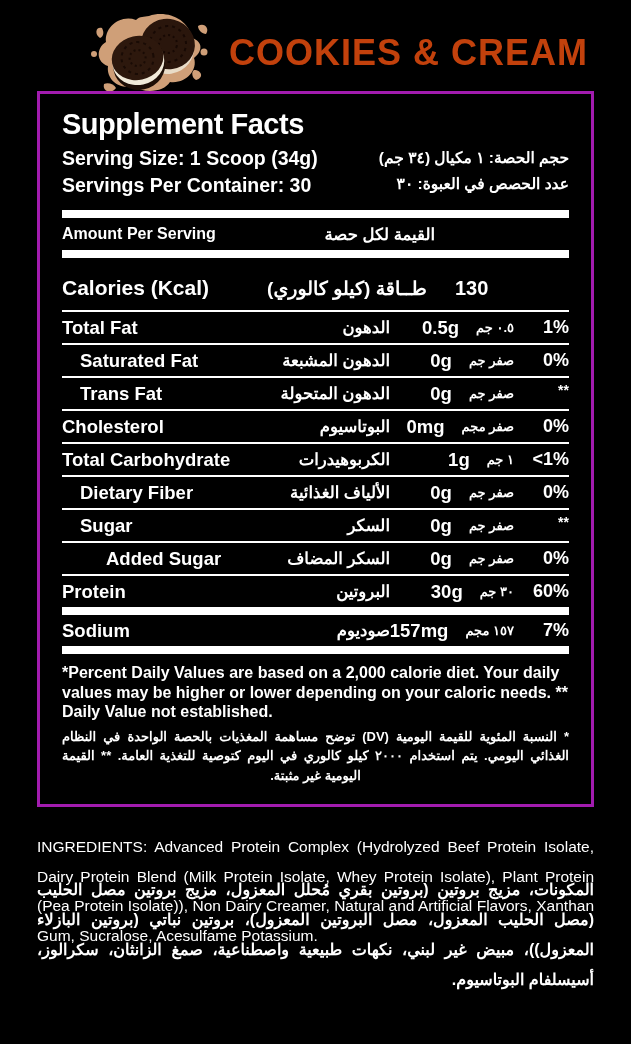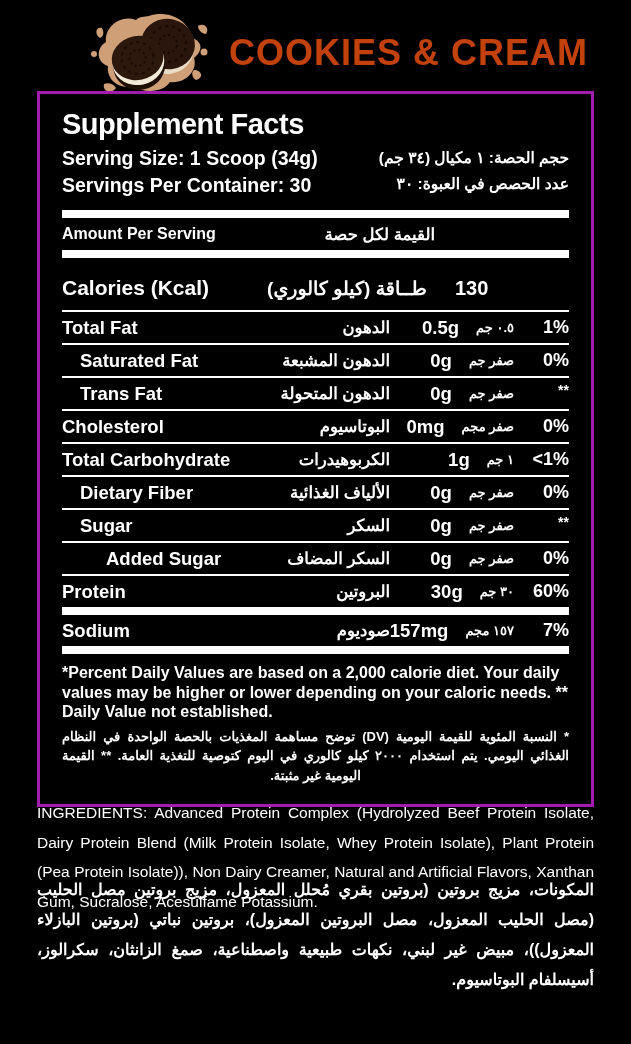--- a/index.html
+++ b/index.html
@@ -55,21 +55,21 @@
   .nrow .c-amt { display:flex; justify-content:flex-end; align-items:center; gap:17px; padding-right:6px; white-space:nowrap; }
   .nrow .c-amt b { font-size:18.5px; font-weight:bold; }
   .nrow .c-amt .ar-amt { font-size:13px; font-weight:bold; direction:rtl; }
   .nrow .c-dv { text-align:right; font-size:18px; font-weight:bold; }
   .nrow .c-dv.star { font-size:14px; position:relative; top:-4px; }
   
   .foot-en { margin-top:9px; font-size:16px; font-weight:600; line-height:19.5px; }
   .foot-ar { margin-top:5px; font-size:13px; font-weight:bold; line-height:19.5px; direction:rtl; text-align:justify; text-align-last:center; }
   
   .ingredients-en {
-    position:absolute; left:37px; top:798px; width:557px;
+    position:absolute; left:37px; top:832px; width:557px;
     font-size:15.5px; font-weight:500; line-height:29.5px; text-align:justify;
   }
   .ingredients-ar {
     position:absolute; left:37px; top:855px; width:557px;
     font-size:16px; font-weight:bold; line-height:30px;
     direction:rtl; text-align:justify; text-align-last:right;margin-top:20px;
   }
 </style>
 </head>
 <body>

